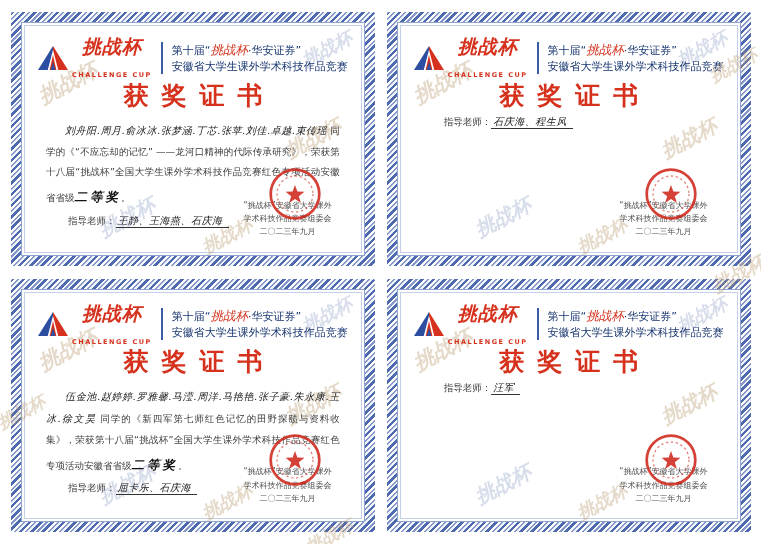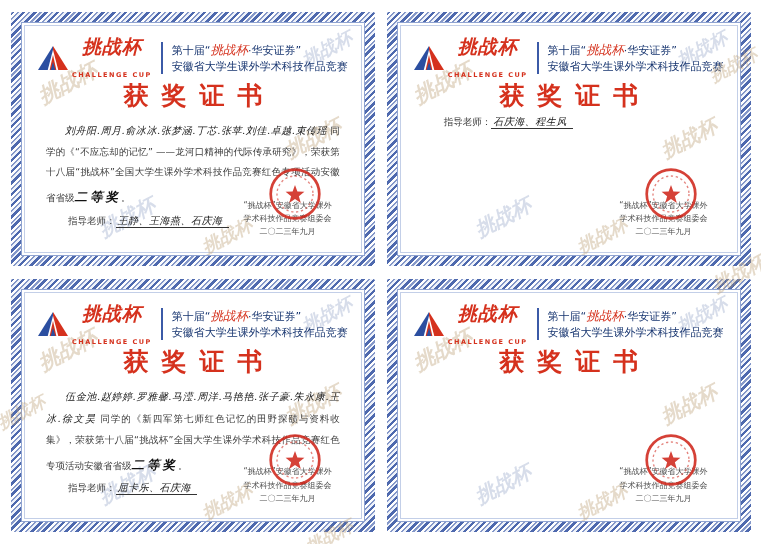--- a/index.html
+++ b/index.html
@@ -221,20 +221,21 @@
               <span class="brand-sub">CHALLENGE CUP</span>
             </div>
           </div>
           <div class="hdr-divider"></div>
           <div class="hdr-text">
             <div><span>第十届“</span><span class="script-red">挑战杯</span><span>·华安证券”</span></div>
             <div>安徽省大学生课外学术科技作品竞赛</div>
           </div>
         </div>
         <div class="title">获奖证书</div>
+        <div class="teacher"><span>指导老师：</span><span class="hand">汪军</span></div>
         <div class="org">
           <div>“挑战杯”安徽省大学课外</div>
           <div>学术科技作品竞赛组委会</div>
           <div>二〇二三年九月</div>
         </div>
         <svg class="seal" viewBox="0 0 60 60">
           <circle cx="30" cy="30" r="27" fill="none" stroke="#d0271c" stroke-width="3"></circle>
           <circle cx="30" cy="30" r="20" fill="none" stroke="#d0271c" stroke-width="1.5" stroke-dasharray="2.5 3" opacity=".65"></circle>
           <polygon points="30,20 32.65,27.36 40.46,27.6 34.28,32.39 36.47,39.9 30,35.5 23.53,39.9 25.72,32.39 19.54,27.6 27.35,27.36" fill="#d0271c"></polygon>
         </svg>

